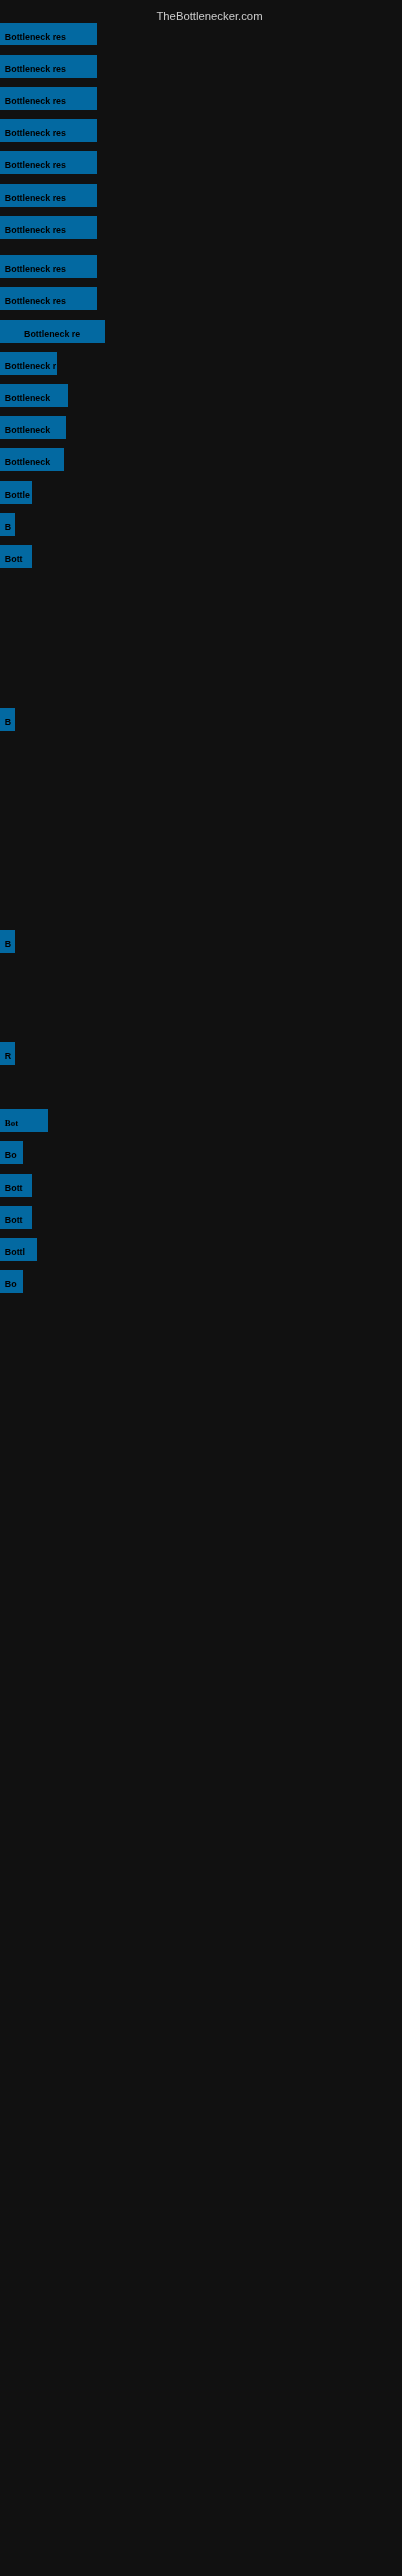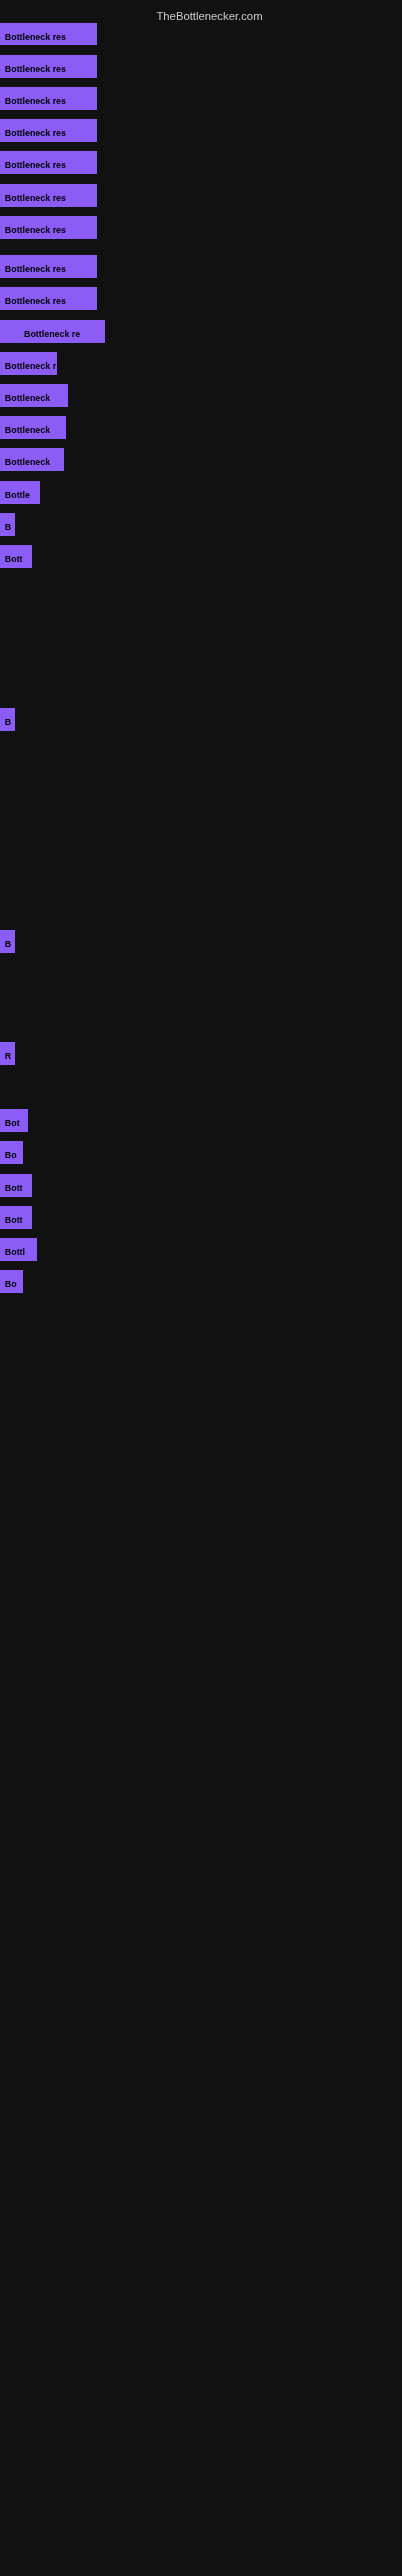--- a/index.html
+++ b/index.html
@@ -19,21 +19,21 @@
       color: #cccccc;
       font-size: 11.3px;
       padding: 6.4px 0;
       position: absolute;
       top: 3.2px;
       left: 16px;
       right: 0;
     }
     .bottleneck-item {
       position: absolute;
-      background-color: #8b5cf6;
+      background-color: #0369a1;
       color: #000000;
       font-size: 8.9px;
       font-weight: bold;
       padding: 3.2px 4.8px;
       white-space: nowrap;
       overflow: hidden;
       cursor: pointer;
     }
   </style>
 </head>
@@ -49,26 +49,26 @@
     <div class="bottleneck-item" style="top: 151px; left: 0px; width: 97px; height: 22.5px; line-height: 22.5px;">Bottleneck res</div>
     <div class="bottleneck-item" style="top: 184px; left: 0px; width: 97px; height: 22.5px; line-height: 22.5px;">Bottleneck res</div>
     <div class="bottleneck-item" style="top: 216px; left: 0px; width: 97px; height: 22.5px; line-height: 22.5px;">Bottleneck res</div>
     <div class="bottleneck-item" style="top: 255px; left: 0px; width: 97px; height: 22.5px; line-height: 22.5px;">Bottleneck res</div>
     <div class="bottleneck-item" style="top: 287px; left: 0px; width: 97px; height: 22.5px; line-height: 22.5px;">Bottleneck res</div>
     <div class="bottleneck-item" style="top: 320px; left: 0px; width: 105px; height: 22.5px; line-height: 22.5px; padding-left: 24px;">Bottleneck re</div>
     <div class="bottleneck-item" style="top: 352px; left: 0px; width: 57px; height: 22.5px; line-height: 22.5px;">Bottleneck r</div>
     <div class="bottleneck-item" style="top: 384px; left: 0px; width: 68px; height: 22.5px; line-height: 22.5px;">Bottleneck</div>
     <div class="bottleneck-item" style="top: 416px; left: 0px; width: 66px; height: 22.5px; line-height: 22.5px;">Bottleneck</div>
     <div class="bottleneck-item" style="top: 448px; left: 0px; width: 64px; height: 22.5px; line-height: 22.5px;">Bottleneck</div>
-    <div class="bottleneck-item" style="top: 481px; left: 0px; width: 40px; height: 22.5px; line-height: 22.5px;">Bottle</div>
+    <div class="bottleneck-item" style="top: 481px; left: 0px; width: 32px; height: 22.5px; line-height: 22.5px;">Bottle</div>
     <div class="bottleneck-item" style="top: 513px; left: 0px; width: 14.5px; height: 22.5px; line-height: 22.5px;">B</div>
     <div class="bottleneck-item" style="top: 545px; left: 0px; width: 32px; height: 22.5px; line-height: 22.5px;">Bott</div>
     <div class="bottleneck-item" style="top: 708px; left: 0px; width: 14.5px; height: 22.5px; line-height: 22.5px;">B</div>
     <div class="bottleneck-item" style="top: 930px; left: 0px; width: 14.5px; height: 22.5px; line-height: 22.5px;">B</div>
     <div class="bottleneck-item" style="top: 1042px; left: 0px; width: 14.5px; height: 22.5px; line-height: 22.5px;">R</div>
-    <div class="bottleneck-item" style="top: 1109px; left: 0px; width: 28px; height: 22.5px; line-height: 22.5px;">Bot</div>
+    <div class="bottleneck-item" style="top: 1109px; left: 0px; width: 48px; height: 22.5px; line-height: 22.5px; font-family: Liberation Serif, serif;">Bot</div>
     <div class="bottleneck-item" style="top: 1141px; left: 0px; width: 22.5px; height: 22.5px; line-height: 22.5px;">Bo</div>
     <div class="bottleneck-item" style="top: 1174px; left: 0px; width: 32px; height: 22.5px; line-height: 22.5px;">Bott</div>
     <div class="bottleneck-item" style="top: 1206px; left: 0px; width: 32px; height: 22.5px; line-height: 22.5px;">Bott</div>
     <div class="bottleneck-item" style="top: 1238px; left: 0px; width: 37px; height: 22.5px; line-height: 22.5px;">Bottl</div>
     <div class="bottleneck-item" style="top: 1270px; left: 0px; width: 22.5px; height: 22.5px; line-height: 22.5px;">Bo</div>
   </div>
 
 
 </body></html>

